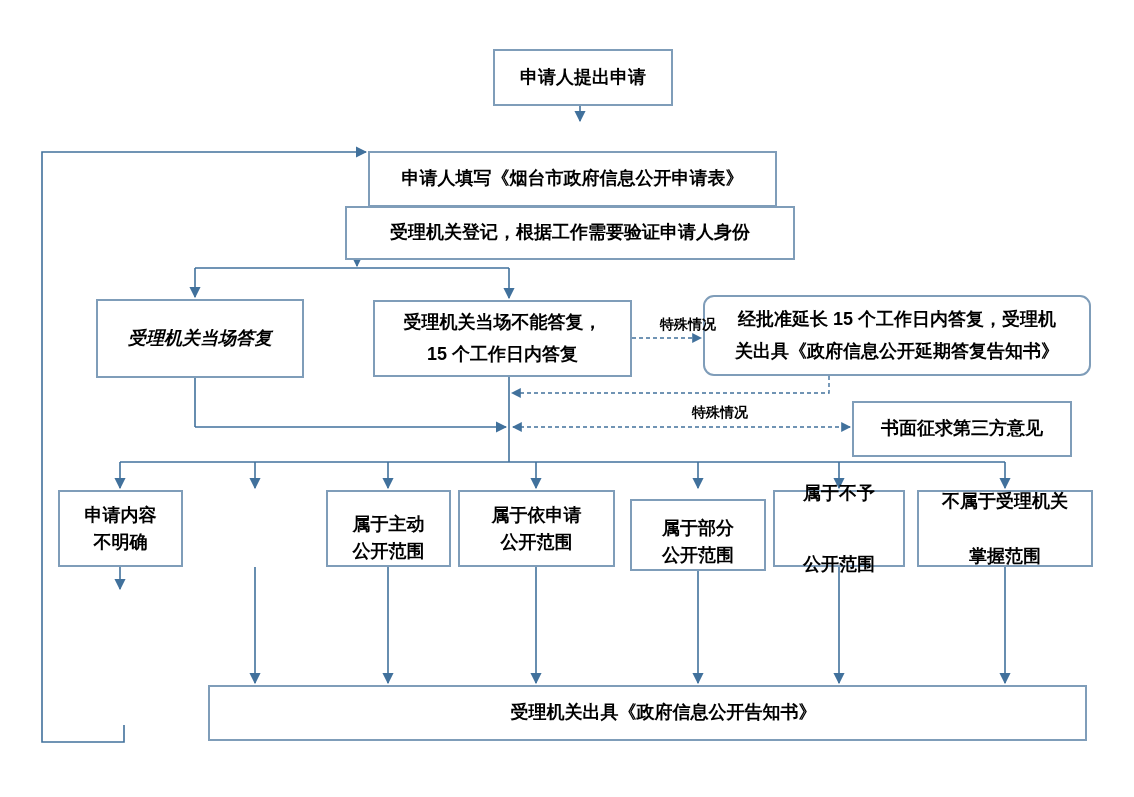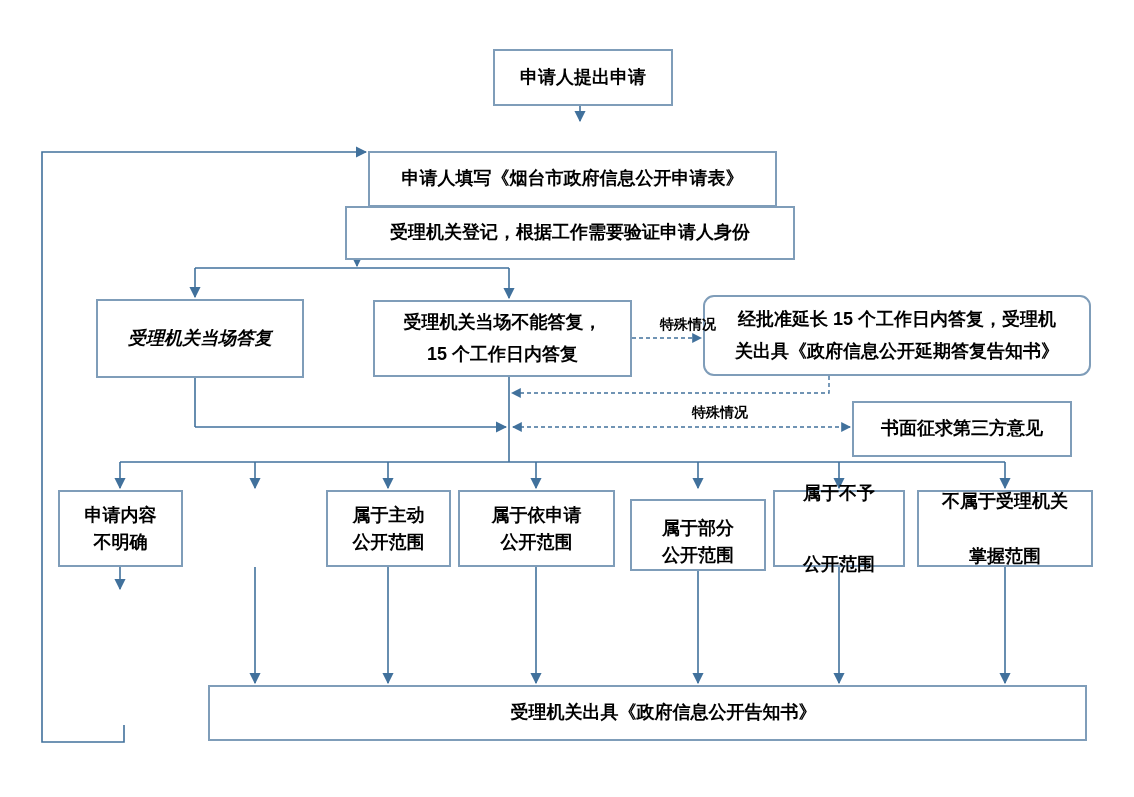--- a/index.html
+++ b/index.html
@@ -103,21 +103,21 @@
   <div class="node" style="left:852px;top:401px;width:220px;height:56px;align-items:center;">
       <div>书面征求第三方意见</div>
     </div>
 
   <div class="node tight" style="left:58px;top:490px;width:125px;height:77px;">
       <div>申请内容</div>
       <div>不明确</div>
     </div>
 
 
-  <div class="node tight" style="left:326px;top:490px;width:125px;height:77px;">
+  <div class="node tight" style="left:326px;top:490px;width:125px;height:77px;justify-content:flex-end;">
       <div>属于主动</div>
       <div>公开范围</div>
     </div>
 
   <div class="node tight" style="left:458px;top:490px;width:157px;height:77px;">
       <div>属于依申请</div>
       <div>公开范围</div>
     </div>
 
   <div class="node tight" style="left:630px;top:499px;width:136px;height:72px;justify-content:flex-end;">

